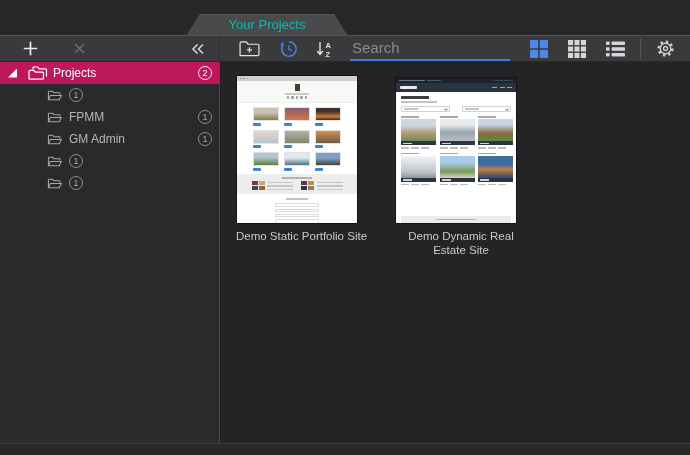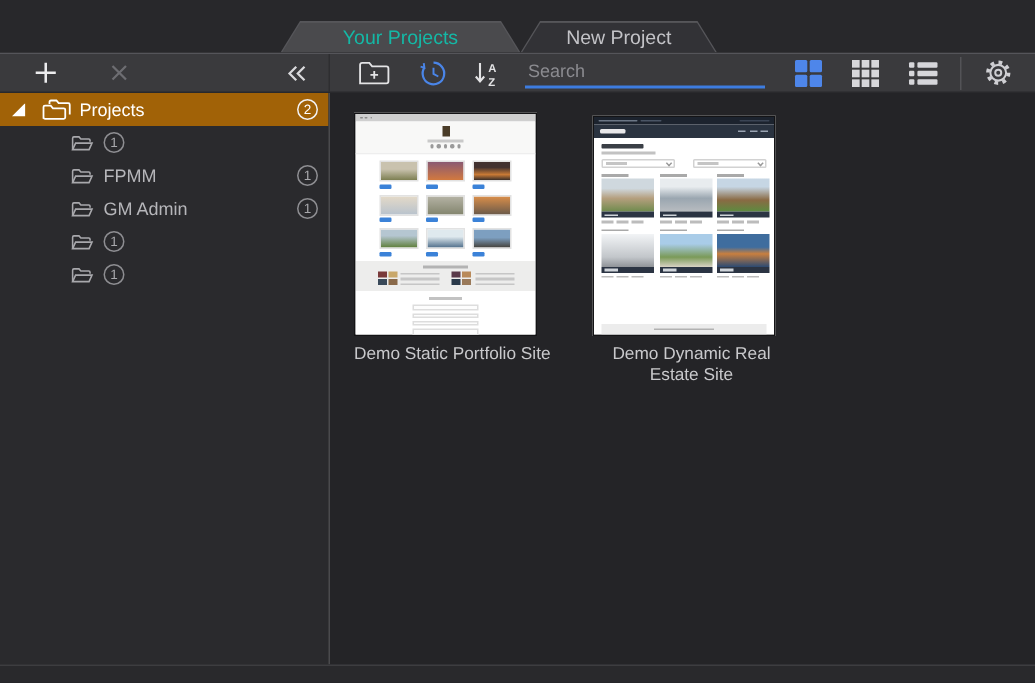--- a/index.html
+++ b/index.html
@@ -27,31 +27,31 @@
     border-top:1px solid #55555a; border-bottom:1px solid #29292c; }
   .toolbar-left { width:220px; flex:none; display:flex; align-items:center; padding:0 10px 0 18px;
     border-right:1px solid #2e2e31; }
   .toolbar-right { flex:1; display:flex; align-items:center; padding:0 10px 0 14px; }
   .tool-btn { display:flex; align-items:center; justify-content:center; height:25px; cursor:pointer; background:none; border:none; padding:0 4px; }
   .spacer { flex:1; }
   .sep { width:1px; height:22px; background:#535357; margin:0 10px; }
 
   .search-wrap { margin-left:12px; width:160px; }
   .search-input { width:160px; background:transparent; border:none; border-bottom:2px solid #3d7ce0;
-    color:#e5e5e5; font-size:12px; padding:2px 2px 3px 2px; outline:none; font-family:"Liberation Sans",sans-serif; }
+    color:#e5e5e5; font-size:15px; padding:2px 2px 3px 2px; outline:none; font-family:"Liberation Sans",sans-serif; }
   .search-input::placeholder { color:#8b8b90; }
 
   
   .main { flex:1; display:flex; min-height:0; }
   .sidebar { width:220px; flex:none; background:#2a2a2d; border-right:1px solid #4a4a4d; overflow:hidden; }
   .content { flex:1; background:#242427; display:flex; align-items:flex-start; padding:13px 0 0 16px; gap:27px; }
 
   
   .tree-row { height:22px; display:flex; align-items:center; padding-right:7px; font-size:12px; color:#b6b6ba; cursor:pointer; }
-  .tree-row.selected { background:#a16207; color:#ffffff; }
+  .tree-row.selected { background:#be185d; color:#ffffff; }
   .disc-tri { width:9px; height:9px; background:#ffffff; clip-path:polygon(100% 0, 100% 100%, 0 100%); margin:0 0 0 8px; flex:none; }
   .row-parent .row-icon { margin-left:9px; margin-right:3px; }
   .row-child { padding-left:47px; }
   .row-child .row-icon { margin-right:5px; }
   .row-label { flex:1; white-space:nowrap; overflow:hidden; }
   .badge { flex:none; width:14px; height:14px; border-radius:50%; border:1px solid #8e8e92; color:#a8a8ac;
     font-size:9px; line-height:12px; text-align:center; }
   .tree-row.selected .badge { border-color:#f2f2f4; color:#ffffff; }
 
   
@@ -134,25 +134,20 @@
 <body>
 
 <div class="window">
 
   <div class="topbar">
     <div class="tab active">
       <span class="tab-edge"></span>
       <span class="tab-fill"></span>
       <span class="tab-label">Your Projects</span>
     </div>
-    <div class="tab inactive">
-      <span class="tab-edge"></span>
-      <span class="tab-fill"></span>
-      <span class="tab-label">New Project</span>
-    </div>
   </div>
 
   <div class="toolbar">
     <div class="toolbar-left">
       <button class="tool-btn" title="">
         <svg width="17" height="17" viewBox="0 0 17 17">
             <path d="M8.5 1.8 V15.2 M1.8 8.5 H15.2" stroke="#ececee" stroke-width="1.7" fill="none"></path>
           </svg>
       </button>
       <button class="tool-btn" style="margin-left:26px;">

